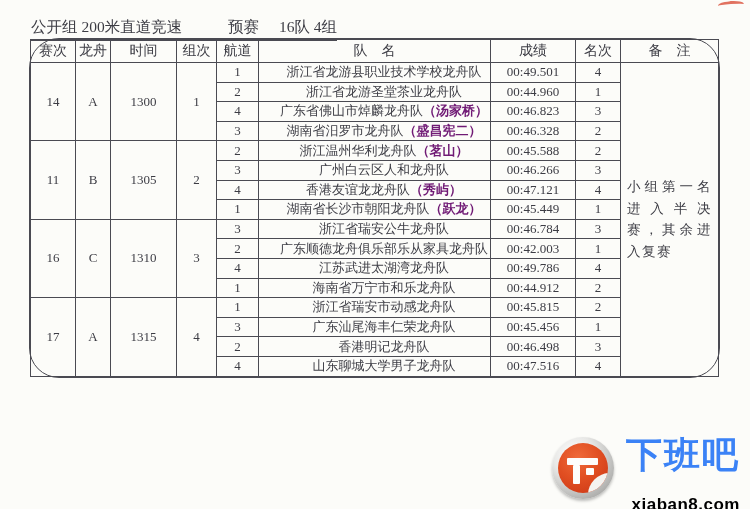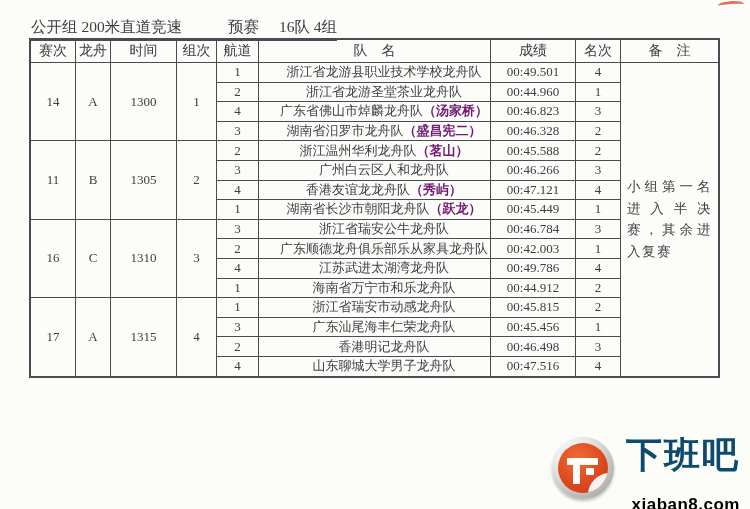--- a/index.html
+++ b/index.html
@@ -52,21 +52,21 @@
     height: 19.6px;
     text-align: center;
     font-weight: normal;
     overflow: hidden;
     white-space: nowrap;
   }
   table.race thead th {
     height: 23px;
     font-size: 14px;
   }
-  table.race { outline: 1px solid #4a4a52; }
+  table.race { outline: 1px solid #4a4a52; border-radius: 29px; }
   td.team-cell {
     text-align: left;
     padding-left: 19px;
   }
   td.result-cell {
     text-align: right;
     font-family: "Liberation Serif", "DejaVu Serif", serif;
   }
   .red-note {
     color: #701a75;
@@ -114,21 +114,21 @@
   .wm-bar-v { position: absolute; left: 15px; top: 22px; width: 7px; height: 19px; background: #fdfdfb; border-radius: 1px; }
   .wm-dot   { position: absolute; left: 28px; top: 25px; width: 8px; height: 7px; background: #fdfdfb; border-radius: 1px; }
   .wm-texts {
     position: absolute; left: 68px; top: 0;
     width: 120px; text-align: right;
     font-family: "Liberation Sans", "DejaVu Sans", sans-serif;
   }
   .wm-name {
     font-size: 36px; line-height: 40px;
     font-weight: bold;
-    color: #0c4a6e;
+    color: #3b82f6;
     letter-spacing: 2px;
     white-space: nowrap;
   }
   .wm-domain {
     font-size: 17px; line-height: 20px;
     font-weight: bold;
     color: #000000;
     letter-spacing: .5px;
     margin-top: 20px;
   }

